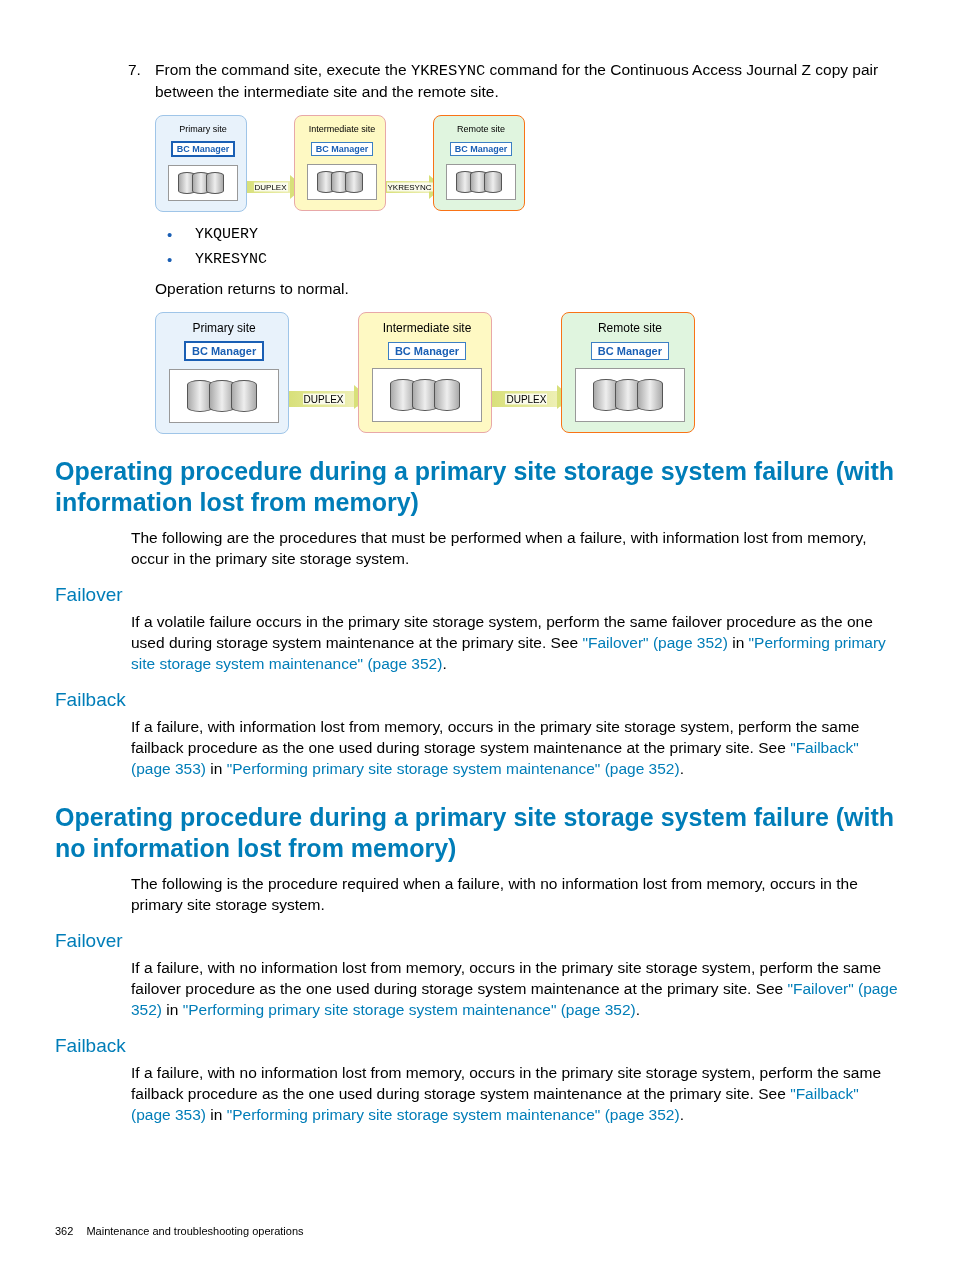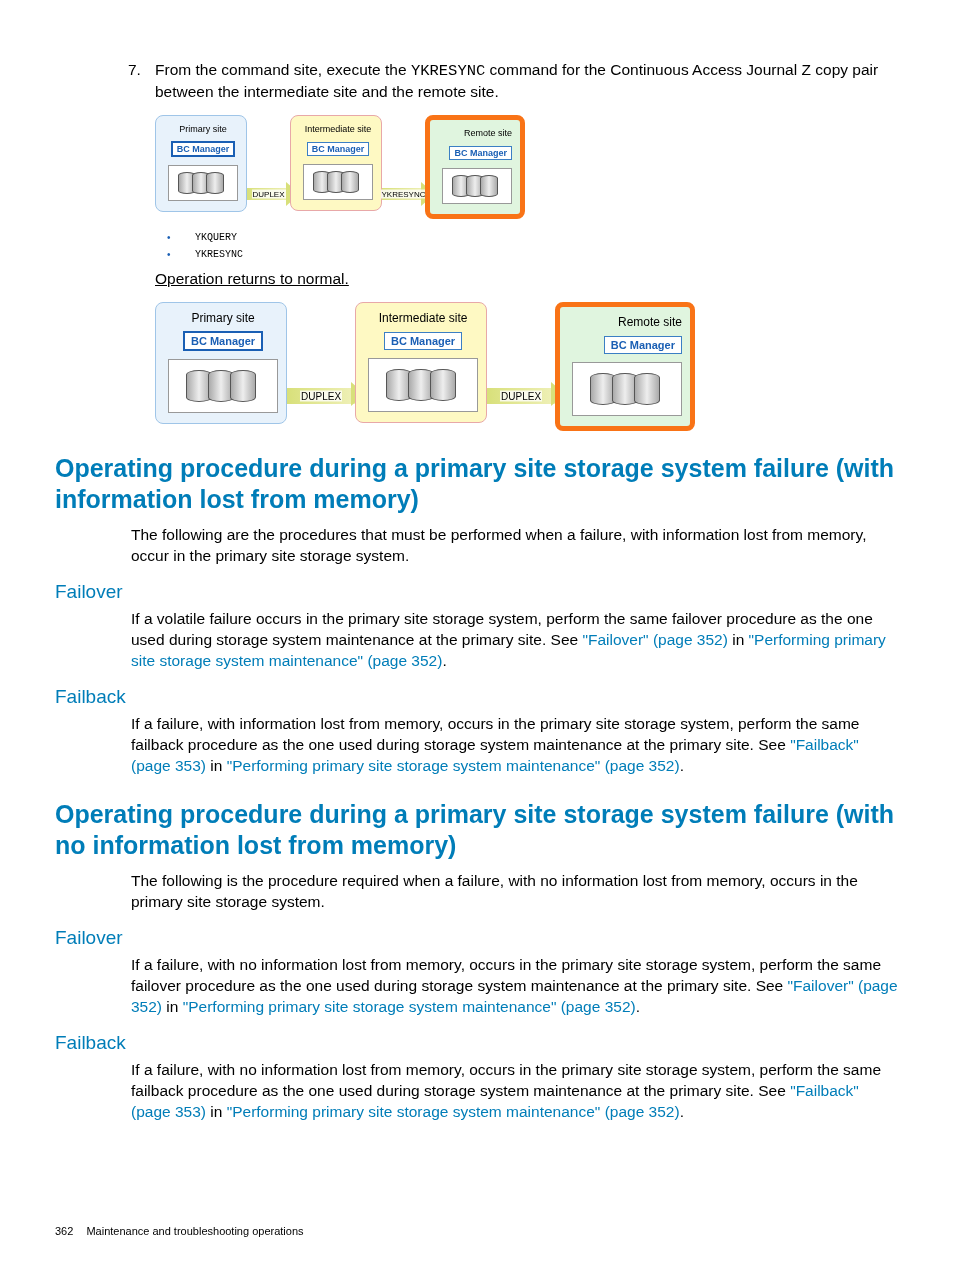--- a/index.html
+++ b/index.html
@@ -15,41 +15,41 @@
   .step-num { position: absolute; left: 128px; }
   .step-text { margin-left: 100px; font-size: 15.5px; line-height: 1.35; }
   .mono { font-family: "Courier New", monospace; }
   .diagram { margin: 12px 0 10px 100px; }
   .diagram-small { width: 370px; }
   .diagram-large { width: 540px; }
   .sites { display: flex; gap: 10px; align-items: flex-start; }
   .site-box { position: relative; border-radius: 8px; padding: 8px 8px 10px 12px; text-align: center; }
   .sb-blue { background: #e8f2fb; border: 1px solid #9fc5e8; }
   .sb-pink { background: #fef9c3; border: 1px solid #e8a8a8; }
-  .sb-green { background: #e0f5df; border: 5px solid #f97316; text-align: right; }
+  .sb-green { background: #e0f5df; border: 1px solid #f97316; }
   .site-label { font-size: 9px; margin-bottom: 4px; }
   .site-label-lg { font-size: 12px; margin-bottom: 6px; }
   .bc-box { display: inline-block; border: 1px solid #3b7fc4; background: #fff; color: #1a5fb4; font-size: 9px; padding: 1px 4px; font-weight: bold; }
   .bc-box-lg { font-size: 11px; padding: 2px 6px; }
   .bc-active { border: 2px solid #1a5fb4; }
   .device-row { margin-top: 8px; background: #fff; border: 1px solid #999; padding: 6px; display: inline-block; min-width: 70px; }
   .device-row-lg { padding: 10px; min-width: 110px; }
   .cyl-group { display: flex; justify-content: center; gap: -4px; }
   .cyl { width: 18px; height: 22px; background: linear-gradient(to right, #aaa, #eee, #aaa); border: 1px solid #555; border-radius: 50% / 15%; margin-left: -4px; }
   .cyl-lg { width: 26px; height: 32px; }
   .arrow-seg { position: relative; align-self: flex-end; width: 40px; height: 18px; margin-bottom: 16px; }
   .arrow-seg-lg { width: 60px; height: 22px; margin-bottom: 24px; }
   .arrow-body { position: absolute; left: -10px; right: -10px; top: 3px; bottom: 3px; background: linear-gradient(to right, #d8e07a, #eff0b8); }
   .arrow-head { position: absolute; right: -20px; top: -3px; width: 0; height: 0; border-left: 14px solid #d8e07a; border-top: 12px solid transparent; border-bottom: 12px solid transparent; }
   .arrow-label { position: absolute; top: 50%; left: 50%; transform: translate(-50%, -50%); font-size: 8px; background: rgba(255,255,255,0.8); padding: 0 1px; }
   .arrow-label-lg { font-size: 10px; }
   ul.cmd-list { list-style: none; margin: 6px 0 6px 112px; }
-  ul.cmd-list li { position: relative; padding-left: 28px; font-family: "Courier New", monospace; font-size: 10px; line-height: 1.7; }
+  ul.cmd-list li { position: relative; padding-left: 28px; font-family: "Courier New", monospace; font-size: 15px; line-height: 1.7; }
   ul.cmd-list li::before { content: "•"; position: absolute; left: 0; color: #1a5fb4; font-family: Arial; }
-  .body-text { margin-left: 100px; font-size: 15.5px; line-height: 1.35; text-decoration: underline; }
+  .body-text { margin-left: 100px; font-size: 15.5px; line-height: 1.35; }
   h2 { color: #007db8; font-weight: bold; font-size: 25px; line-height: 1.25; margin: 22px 0 10px 0; }
   h3 { color: #007db8; font-weight: normal; font-size: 19px; margin: 14px 0 6px 0; }
   .indent-para { margin-left: 76px; font-size: 15.5px; line-height: 1.35; }
   .link { color: #007db8; }
   .footer { position: absolute; bottom: 34px; left: 55px; font-size: 11px; }
   .pnum { display: inline-block; margin-right: 10px; }
 </style>
 </head>
 <body>
 

